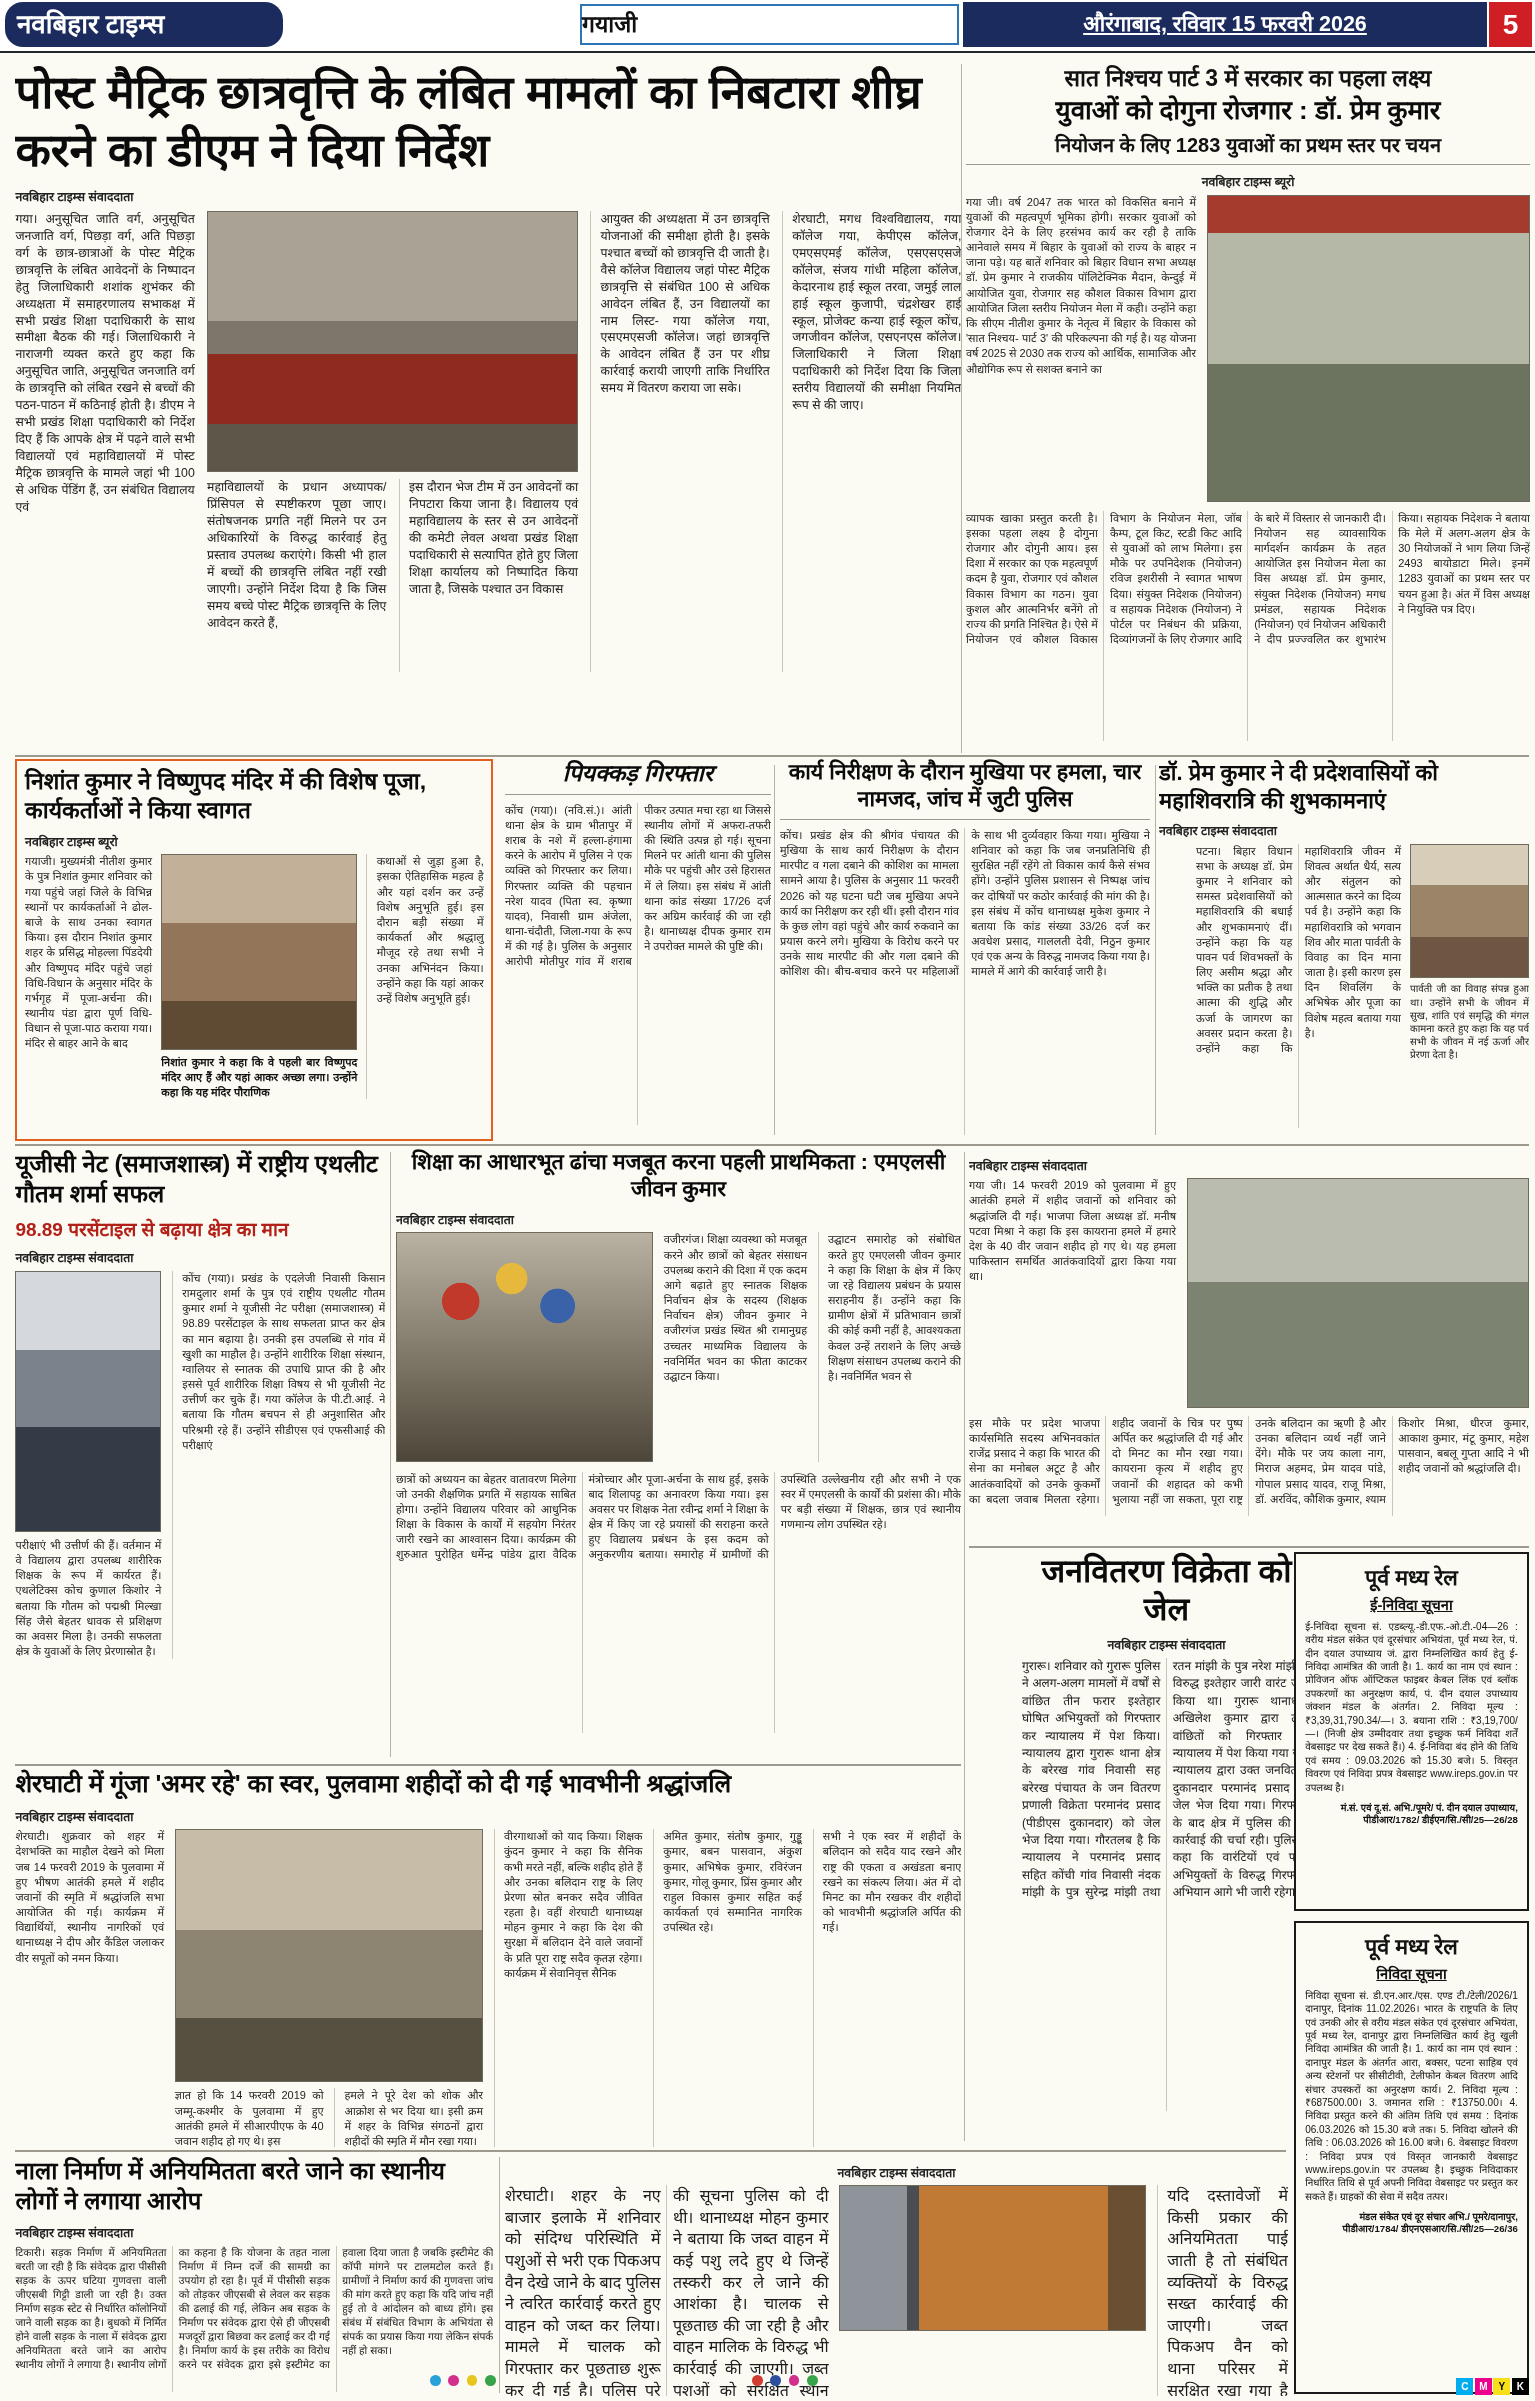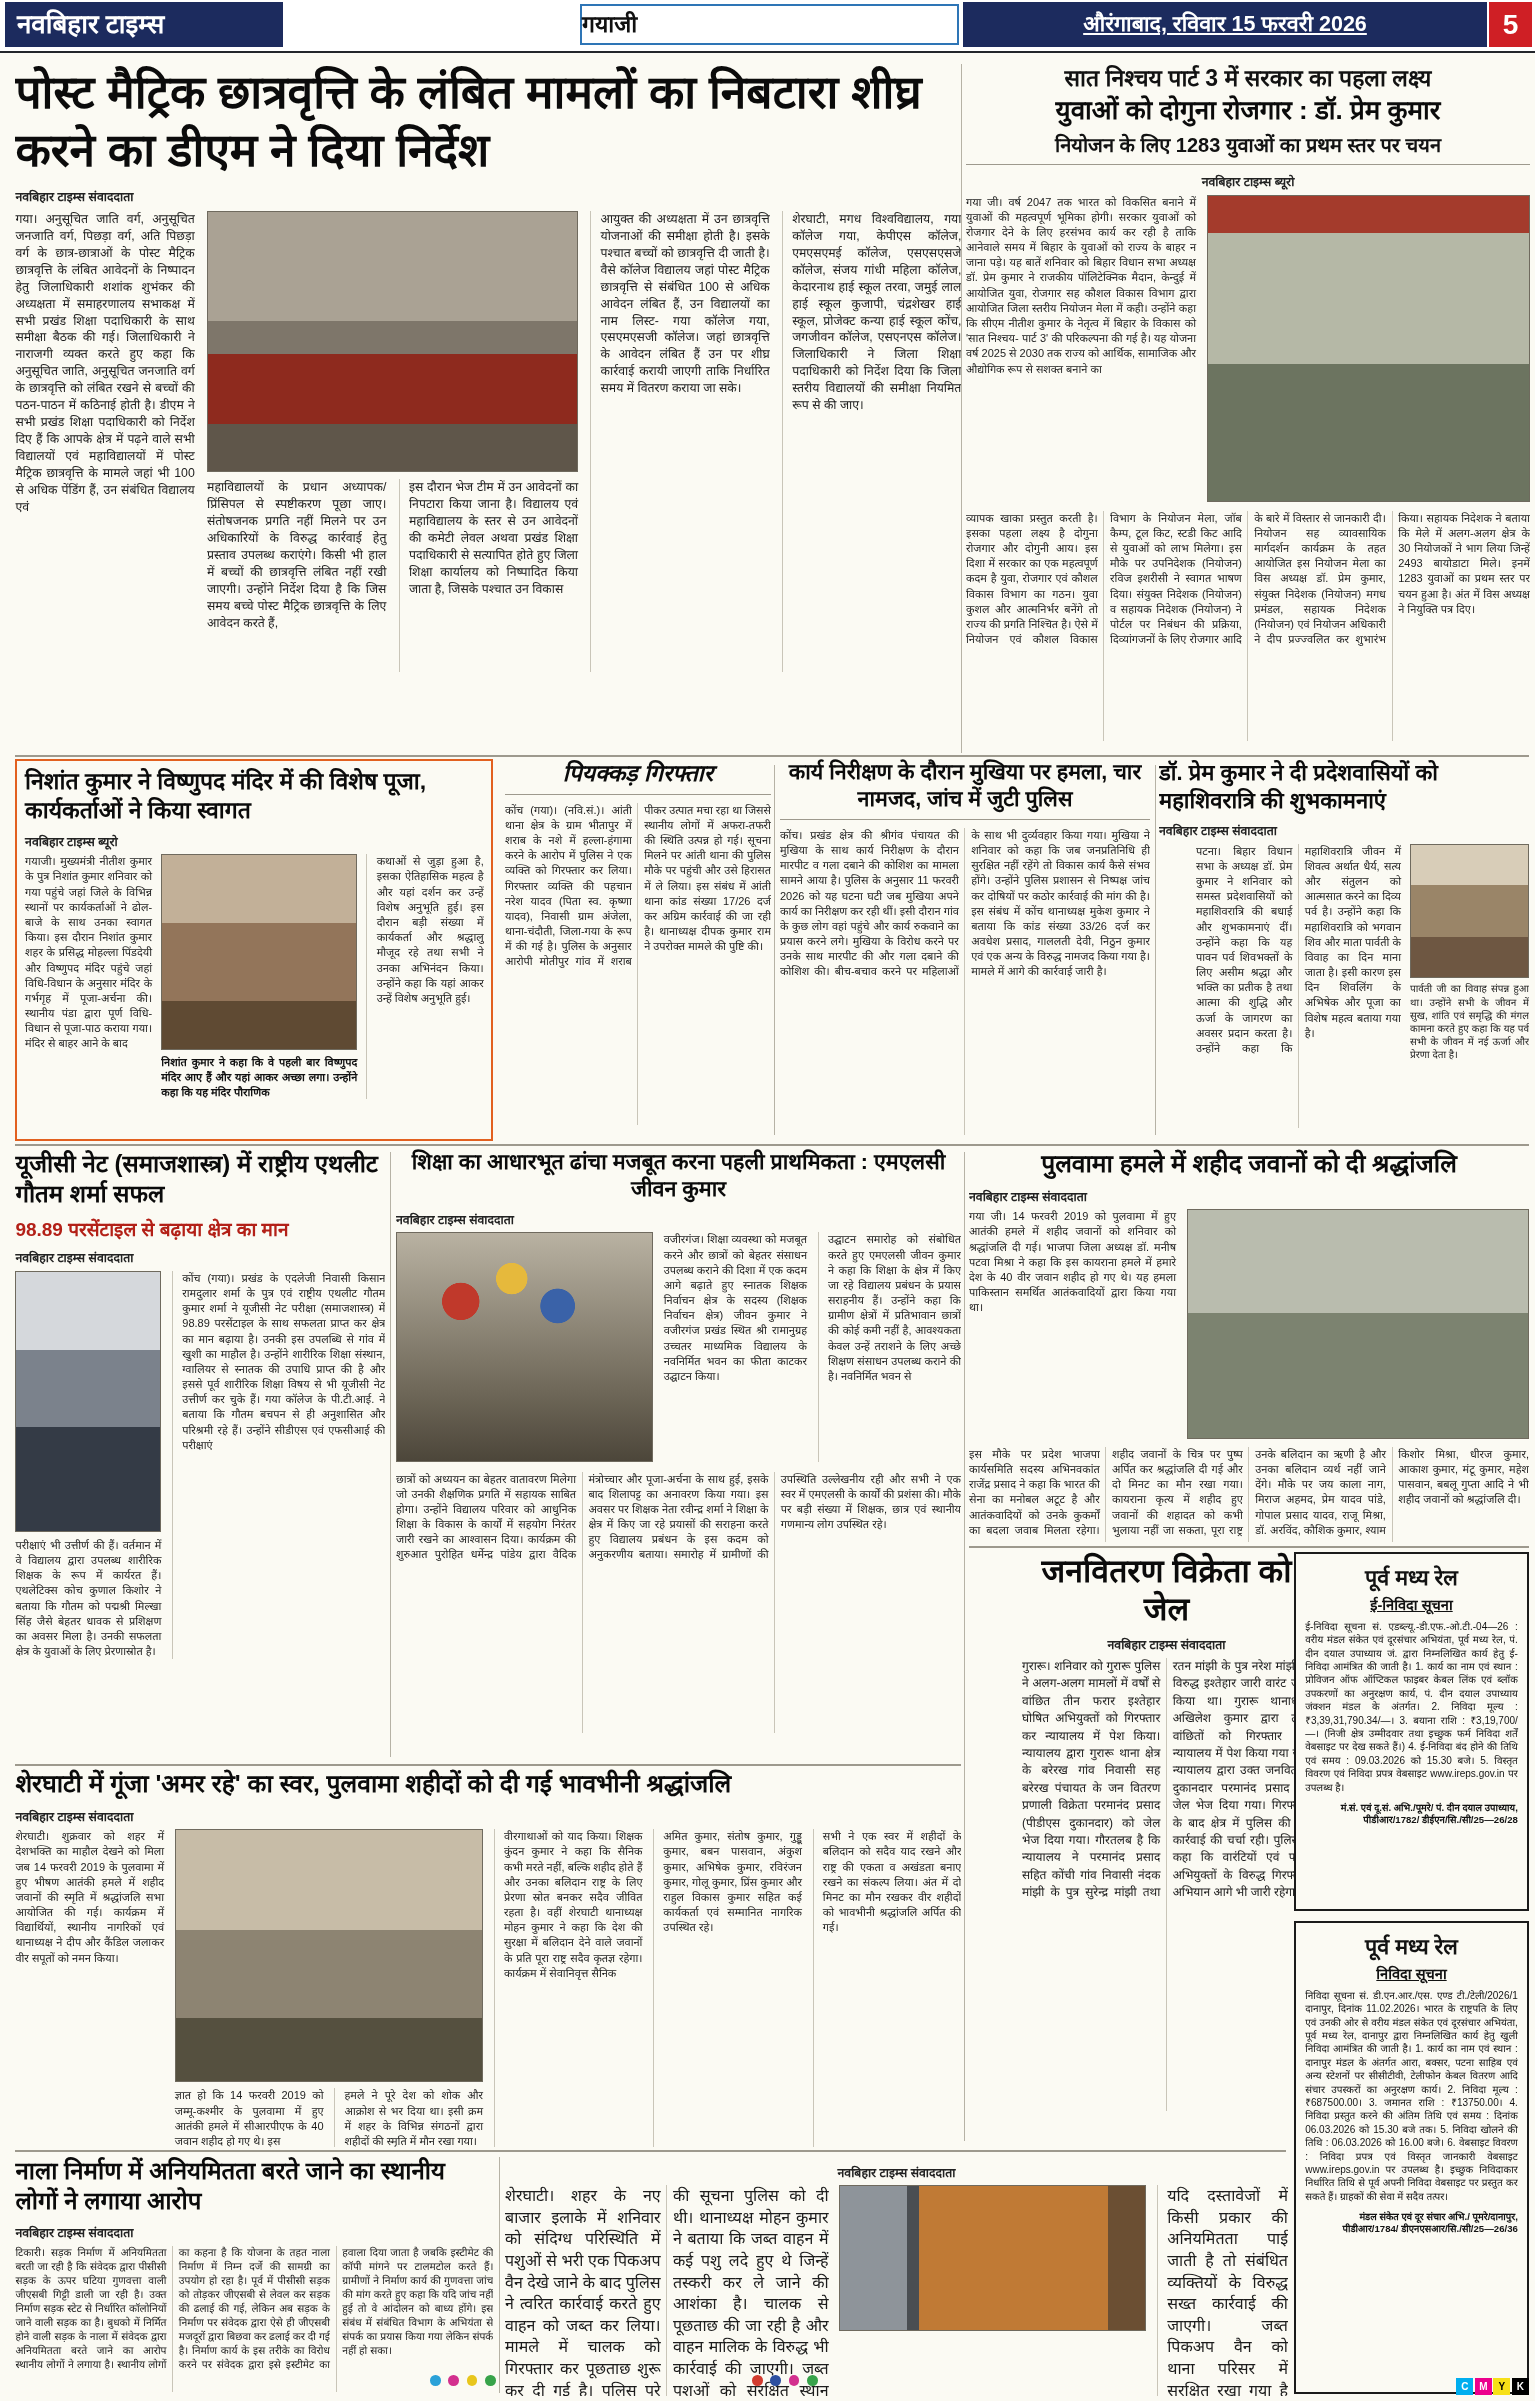--- a/index.html
+++ b/index.html
@@ -17,21 +17,21 @@
   .cols3{column-count:3;column-gap:12.3px;column-rule:0.8px solid #c9c5b8;}
   .cols4{column-count:4;column-gap:12.3px;column-rule:0.8px solid #c9c5b8;}
   .bl{border-left:0.8px solid #c9c5b8;padding-left:9.2px;}
   .photo{border:0.8px solid #6f6a5e;box-sizing:border-box;}
   .rule-h{position:absolute;height:1.5px;background:#9d998d;}
   .rule-v{position:absolute;width:0.8px;background:#b6b2a5;}
 
   
   .masthead{position:absolute;left:0;top:0;width:1535px;height:51px;background:#fff;border-bottom:2.3px solid #23262b;}
   .paper-name{position:absolute;left:4.6px;top:2.3px;width:278px;height:45px;background:#1c2b5e;color:#fff;
-              font-size:26px;font-weight:bold;line-height:45px;padding-left:12.3px;box-sizing:border-box;}
+              font-size:26px;font-weight:bold;line-height:45px;padding-left:12.3px;box-sizing:border-box;border-radius:18px;}
   .edition-box{position:absolute;left:580px;top:3.8px;width:379px;height:41px;border:2.3px solid #2e75b6;
                box-sizing:border-box;font-size:23px;font-weight:bold;text-align:left;line-height:37px;color:#111;}
   .date-box{position:absolute;left:963px;top:2.3px;width:524px;height:45px;background:#1c2b5e;color:#fff;
             font-size:21.5px;font-weight:bold;text-align:center;line-height:45px;text-decoration:underline;}
   .page-no{position:absolute;left:1489px;top:2.3px;width:43px;height:45px;background:#cf1f25;color:#fff;
            font-size:28px;font-weight:bold;text-align:center;line-height:45px;}
 
   
   .lead{left:15.4px;top:64px;width:946px;height:689px;}
   .lead .headline{font-size:46px;}
@@ -235,21 +235,20 @@
     <div class="byline">नवबिहार टाइम्स संवाददाता</div>
     <div class="shiksha-top">
       <div class="photo ph-balloons shiksha-photo"></div>
       <div class="body-text small">वजीरगंज। शिक्षा व्यवस्था को मजबूत करने और छात्रों को बेहतर संसाधन उपलब्ध कराने की दिशा में एक कदम आगे बढ़ाते हुए स्नातक शिक्षक निर्वाचन क्षेत्र के सदस्य (शिक्षक निर्वाचन क्षेत्र) जीवन कुमार ने वजीरगंज प्रखंड स्थित श्री रामानुग्रह उच्चतर माध्यमिक विद्यालय के नवनिर्मित भवन का फीता काटकर उद्घाटन किया।</div>
       <div class="body-text small bl">उद्घाटन समारोह को संबोधित करते हुए एमएलसी जीवन कुमार ने कहा कि शिक्षा के क्षेत्र में किए जा रहे विद्यालय प्रबंधन के प्रयास सराहनीय हैं। उन्होंने कहा कि ग्रामीण क्षेत्रों में प्रतिभावान छात्रों की कोई कमी नहीं है, आवश्यकता केवल उन्हें तराशने के लिए अच्छे शिक्षण संसाधन उपलब्ध कराने की है। नवनिर्मित भवन से</div>
     </div>
     <div class="body-text small cols3 shiksha-bottom">छात्रों को अध्ययन का बेहतर वातावरण मिलेगा जो उनकी शैक्षणिक प्रगति में सहायक साबित होगा। उन्होंने विद्यालय परिवार को आधुनिक शिक्षा के विकास के कार्यों में सहयोग निरंतर जारी रखने का आश्वासन दिया। कार्यक्रम की शुरुआत पुरोहित धर्मेन्द्र पांडेय द्वारा वैदिक मंत्रोच्चार और पूजा-अर्चना के साथ हुई, इसके बाद शिलापट्ट का अनावरण किया गया। इस अवसर पर शिक्षक नेता रवीन्द्र शर्मा ने शिक्षा के क्षेत्र में किए जा रहे प्रयासों की सराहना करते हुए विद्यालय प्रबंधन के इस कदम को अनुकरणीय बताया। समारोह में ग्रामीणों की उपस्थिति उल्लेखनीय रही और सभी ने एक स्वर में एमएलसी के कार्यों की प्रशंसा की। मौके पर बड़ी संख्या में शिक्षक, छात्र एवं स्थानीय गणमान्य लोग उपस्थित रहे।</div>
   </section>
 
   <section class="abs article pulwama">
-    <h2 class="headline">पुलवामा हमले में शहीद जवानों को दी श्रद्धांजलि</h2>
     <div class="byline">नवबिहार टाइम्स संवाददाता</div>
     <div class="pulwama-row">
       <div class="body-text small">गया जी। 14 फरवरी 2019 को पुलवामा में हुए आतंकी हमले में शहीद जवानों को शनिवार को श्रद्धांजलि दी गई। भाजपा जिला अध्यक्ष डॉ. मनीष पटवा मिश्रा ने कहा कि इस कायराना हमले में हमारे देश के 40 वीर जवान शहीद हो गए थे। यह हमला पाकिस्तान समर्थित आतंकवादियों द्वारा किया गया था।</div>
       <div class="photo ph-tribute pulwama-photo"></div>
     </div>
     <div class="body-text cols4 pulwama-bottom">इस मौके पर प्रदेश भाजपा कार्यसमिति सदस्य अभिनवकांत राजेंद्र प्रसाद ने कहा कि भारत की सेना का मनोबल अटूट है और आतंकवादियों को उनके कुकर्मों का बदला जवाब मिलता रहेगा। शहीद जवानों के चित्र पर पुष्प अर्पित कर श्रद्धांजलि दी गई और दो मिनट का मौन रखा गया। कायराना कृत्य में शहीद हुए जवानों की शहादत को कभी भुलाया नहीं जा सकता, पूरा राष्ट्र उनके बलिदान का ऋणी है और उनका बलिदान व्यर्थ नहीं जाने देंगे। मौके पर जय काला नाग, मिराज अहमद, प्रेम यादव पांडे, गोपाल प्रसाद यादव, राजू मिश्रा, डॉ. अरविंद, कौशिक कुमार, श्याम किशोर मिश्रा, धीरज कुमार, आकाश कुमार, मंटू कुमार, महेश पासवान, बबलू गुप्ता आदि ने भी शहीद जवानों को श्रद्धांजलि दी।</div>
   </section>
 
   <section class="abs article janvitran">
     <h2 class="headline">जनवितरण विक्रेता को जेल</h2>

